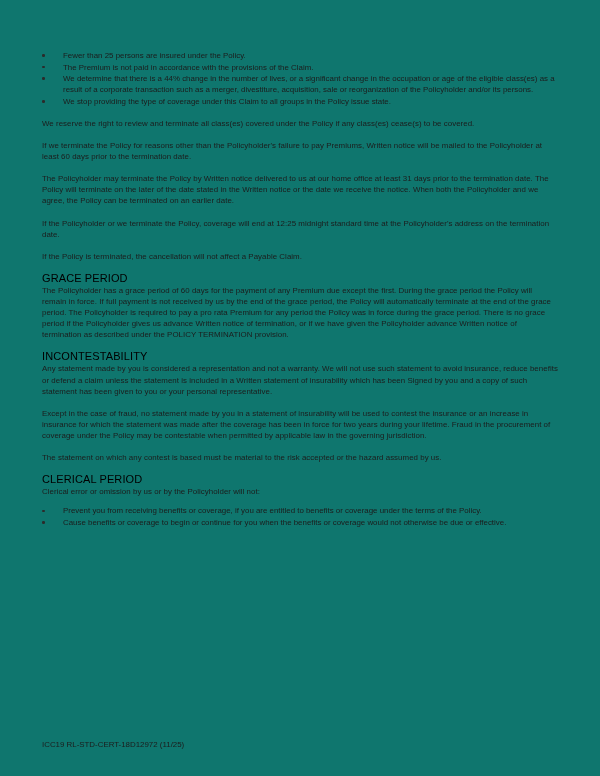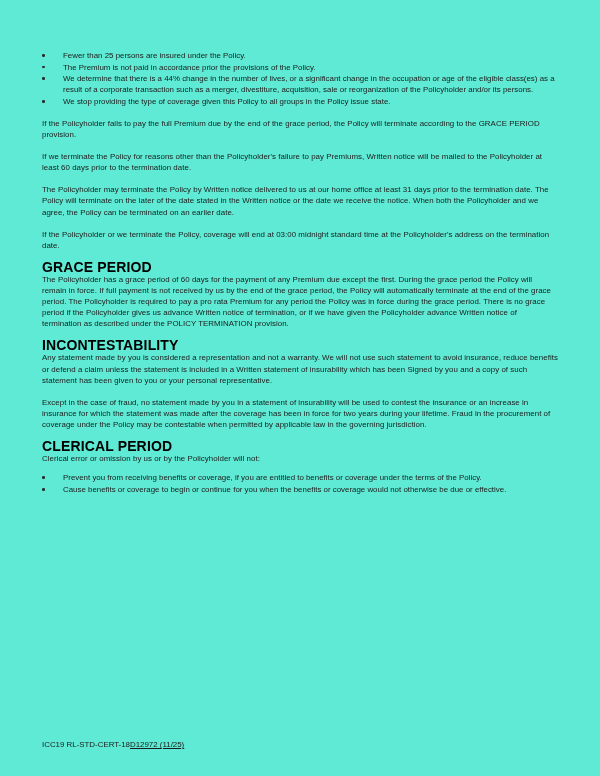--- a/index.html
+++ b/index.html
@@ -14,42 +14,42 @@
     color: #1a1a1a;
     position: relative;
     overflow: hidden;
   }
   .page {
     position: absolute;
     left: 0;
     top: 0;
     width: 600px;
     height: 776px;
-    background: #5eead4;
+    background: #0f766e;
   }
   .content {
     position: absolute;
     left: 42px;
     top: 50px;
     width: 516px;
   }
   .para {
     font-size: 7.9px;
     line-height: 11.1px;
     margin: 0 0 11px 0;
     text-align: left;
     color: #1c1c1c;
     letter-spacing: 0.005em;
   }
   .para.tight {
     margin-bottom: 8px;
   }
   .heading {
-    font-size: 14px;
-    font-weight: bold;
+    font-size: 11px;
+    font-weight: normal;
     line-height: 11.6px;
     margin: 0 0 0.5px 0;
     color: #000000;
     letter-spacing: 0.01em;
   }
   .section {
     margin-top: 11px;
   }
   ul.bullets {
     list-style: none;
@@ -92,68 +92,69 @@
     text-align: left;
   }
   .footer .f-center {
     flex: 1 1 auto;
     text-align: center;
     padding-right: 36px;
   }
   .footer .f-right {
     flex: 0 0 auto;
     text-align: left;
-    text-decoration: underline;
   }
 </style>
 </head>
 <body>
 
 <div class="page">
 
   <div class="content">
 
     <ul class="bullets">
       <li>
         <span class="dot"></span>
         <span>Fewer than 25 persons are insured under the Policy.</span>
       </li>
       <li>
         <span class="dot"></span>
-        <span>The Premium is not paid in accordance prior the provisions of the Policy.</span>
+        <span>The Premium is not paid in accordance with the provisions of the Claim.</span>
       </li>
       <li>
         <span class="dot"></span>
         <span>We determine that there is a 44% change in the number of lives, or a significant change in the occupation or age of the eligible class(es) as a result of a corporate transaction such as a merger, divestiture, acquisition, sale or reorganization of the Policyholder and/or its persons.</span>
       </li>
       <li>
         <span class="dot"></span>
-        <span>We stop providing the type of coverage given this Policy to all groups in the Policy issue state.</span>
+        <span>We stop providing the type of coverage under this Claim to all groups in the Policy issue state.</span>
       </li>
     </ul>
 
+    <p class="para">We reserve the right to review and terminate all class(es) covered under the Policy if any class(es) cease(s) to be covered.</p>
 
-    <p class="para">If the Policyholder fails to pay the full Premium due by the end of the grace period, the Policy will terminate according to the GRACE PERIOD provision.</p>
 
     <p class="para">If we terminate the Policy for reasons other than the Policyholder's failure to pay Premiums, Written notice will be mailed to the Policyholder at least 60 days prior to the termination date.</p>
 
     <p class="para">The Policyholder may terminate the Policy by Written notice delivered to us at our home office at least 31 days prior to the termination date. The Policy will terminate on the later of the date stated in the Written notice or the date we receive the notice. When both the Policyholder and we agree, the Policy can be terminated on an earlier date.</p>
 
-    <p class="para">If the Policyholder or we terminate the Policy, coverage will end at 03:00 midnight standard time at the Policyholder's address on the termination date.</p>
+    <p class="para">If the Policyholder or we terminate the Policy, coverage will end at 12:25 midnight standard time at the Policyholder's address on the termination date.</p>
 
+    <p class="para">If the Policy is terminated, the cancellation will not affect a Payable Claim.</p>
 
     <div class="section">
       <h2 class="heading">GRACE PERIOD</h2>
       <p class="para">The Policyholder has a grace period of 60 days for the payment of any Premium due except the first.  During the grace period the Policy will remain in force.  If full payment is not received by us by the end of the grace period, the Policy will automatically terminate at the end of the grace period.  The Policyholder is required to pay a pro rata Premium for any period the Policy was in force during the grace period.  There is no grace period if the Policyholder gives us advance Written notice of termination, or if we have given the Policyholder advance Written notice of termination as described under the POLICY TERMINATION provision.</p>
     </div>
 
     <div class="section">
       <h2 class="heading">INCONTESTABILITY</h2>
       <p class="para">Any statement made by you is considered a representation and not a warranty.  We will not use such statement to avoid insurance, reduce benefits or defend a claim unless the statement is included in a Written statement of insurability which has been Signed by you and a copy of such statement has been given to you or your personal representative.</p>
       <p class="para">Except in the case of fraud, no statement made by you in a statement of insurability will be used to contest the insurance or an increase in insurance for which the statement was made after the coverage has been in force for two years during your lifetime.  Fraud in the procurement of coverage under the Policy may be contestable when permitted by applicable law in the governing jurisdiction.</p>
+      <p class="para">The statement on which any contest is based must be material to the risk accepted or the hazard assumed by us.</p>
     </div>
 
     <div class="section">
       <h2 class="heading">CLERICAL PERIOD</h2>
       <p class="para tight">Clerical error or omission by us or by the Policyholder will not:</p>
       <ul class="bullets tight">
         <li>
           <span class="dot"></span>
           <span>Prevent you from receiving benefits or coverage, if you are entitled to benefits or coverage under the terms of the Policy.</span>
         </li>

